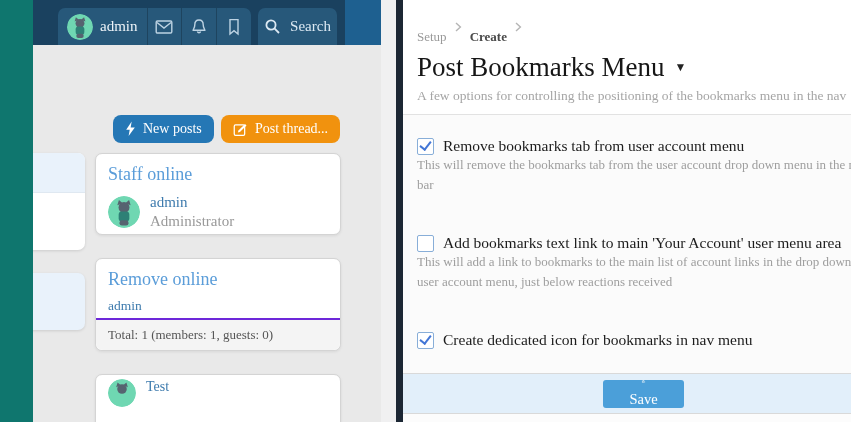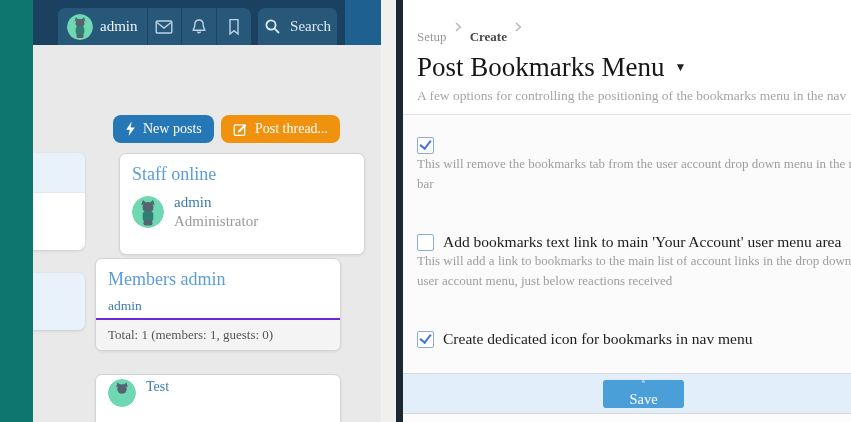--- a/index.html
+++ b/index.html
@@ -23,21 +23,21 @@
   .nav-icon{width:18px;height:18px;display:block;}
   .avatar{border-radius:50%;overflow:hidden;flex:none;display:block;}
 
   .btn{position:absolute;top:115px;height:28px;display:inline-flex;align-items:center;gap:7px;
        padding:0 12px;border:none;border-radius:8px;color:#fff;font-size:14px;font-family:inherit;cursor:pointer;}
   .btn-newposts{left:80px;background:#2577b5;}
   .btn-postthread{left:188px;background:#f1920e;}
 
   .card{position:absolute;background:#fff;border:1px solid #d4d4d4;border-radius:7px;box-shadow:0 1px 3px rgba(0,0,0,.08);box-sizing:border-box;}
   .card-title{color:#5b9dd9;font-size:18px;padding:10px 12px 6px;}
-  .card-staff{left:62px;top:153px;width:246px;height:102px;margin-left:24px;}
+  .card-staff{left:62px;top:153px;width:246px;height:82px;}
   .staff-row{display:flex;align-items:center;gap:10px;padding:2px 12px;}
   .staff-name{color:#3d7aad;font-size:15px;line-height:1.25;cursor:pointer;}
   .staff-role{color:#999;font-size:15px;line-height:1.25;}
   .card-members{left:62px;top:258px;width:246px;height:93px;}
   .member-link{color:#3d7aad;font-size:13.5px;padding:2px 12px;cursor:pointer;}
   .members-footer{position:absolute;left:0;right:0;bottom:0;background:#f4f4f4;border-top:2px solid #6d28d9;
                   border-radius:0 0 7px 7px;padding:7px 12px;font-size:13px;color:#555;box-sizing:border-box;}
   .card-latest{left:62px;top:374px;width:246px;height:62px;}
   .latest-row{display:flex;align-items:flex-start;gap:10px;padding:4px 12px;}
   .latest-title-link{color:#3d7aad;font-size:14px;cursor:pointer;}
@@ -156,21 +156,21 @@
           <rect x="8.6" y="18.2" width="6.8" height="4" rx="1.8" fill="#566370"></rect>
         </svg>
         <div>
           <div class="staff-name">admin</div>
           <div class="staff-role">Administrator</div>
         </div>
       </div>
     </div>
 
     <div class="card card-members">
-      <div class="card-title">Members admin</div>
+      <div class="card-title">Remove online</div>
       <div class="member-link">admin</div>
       <div class="members-footer">Total: 1 (members: 1, guests: 0)</div>
     </div>
 
     <div class="card card-latest">
       <div class="latest-row">
         <svg class="avatar" width="28" height="28" viewBox="0 0 24 24">
           <circle cx="12" cy="12" r="12" fill="#6fd7b2"></circle>
           <path d="M7 7 L8.2 3 L11 5.4 Z" fill="#566370"></path>
           <path d="M17 7 L15.8 3 L13 5.4 Z" fill="#566370"></path>
@@ -202,20 +202,21 @@
         <span class="caret">▼</span>
       </div>
       <div class="rp-desc">A few options for controlling the positioning of the bookmarks menu in the nav</div>
     </div>
 
     <div class="rp-options">
 
       <div class="opt">
         <div class="opt-row">
           <span class="checkbox" data-checked="true"></span>
+          <span class="opt-label">Remove bookmarks tab from user account menu</span>
         </div>
         <div class="opt-desc">This will remove the bookmarks tab from the user account drop down menu in the nav bar</div>
       </div>
 
       <div class="opt">
         <div class="opt-row">
           <span class="checkbox" data-checked="false"></span>
           <span class="opt-label">Add bookmarks text link to main 'Your Account' user menu area</span>
         </div>
         <div class="opt-desc">This will add a link to bookmarks to the main list of account links in the drop down user account menu, just below reactions received</div>

